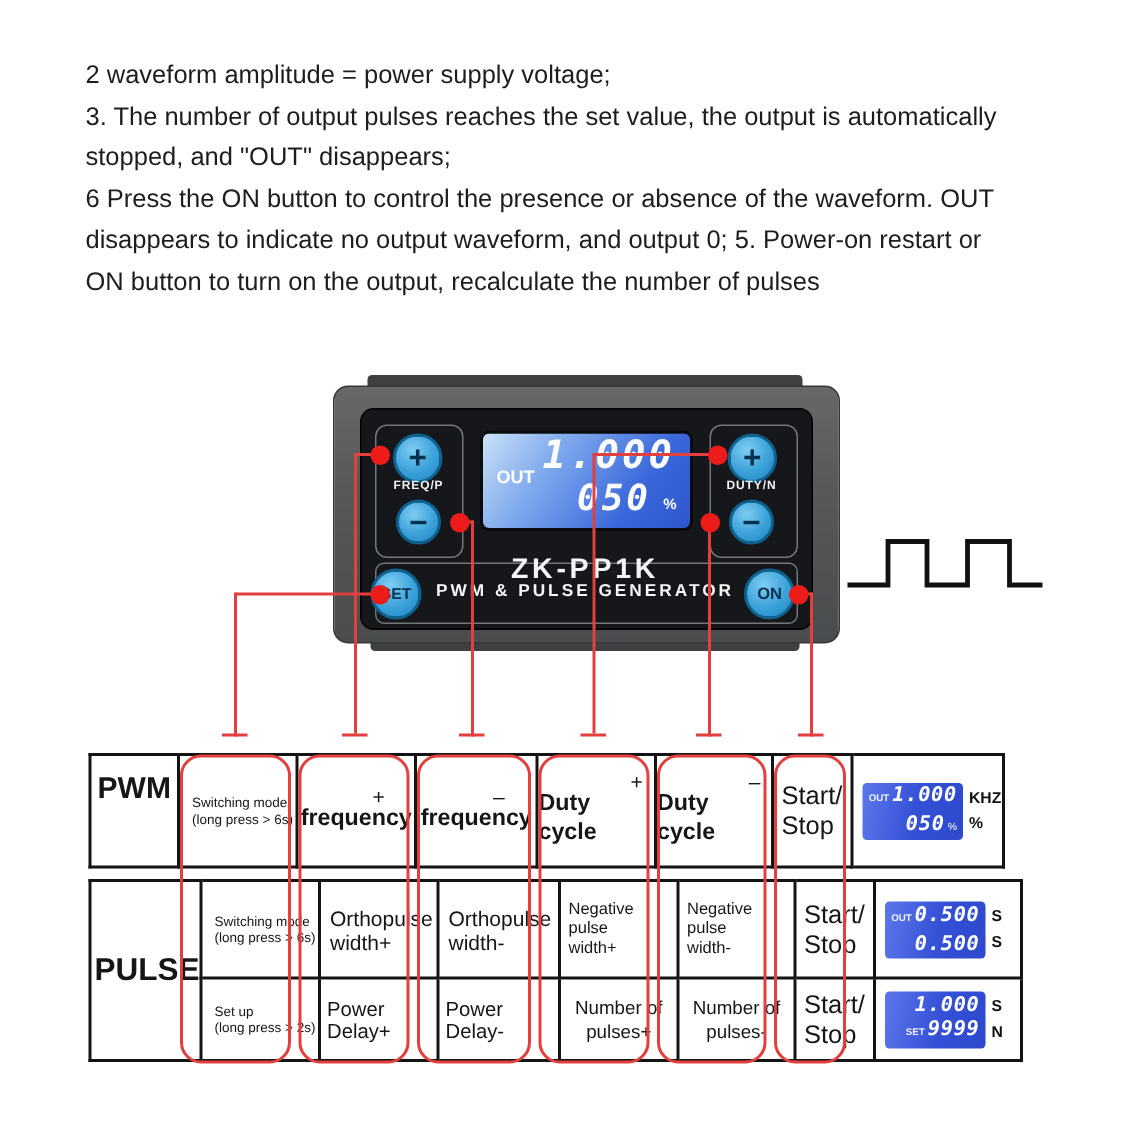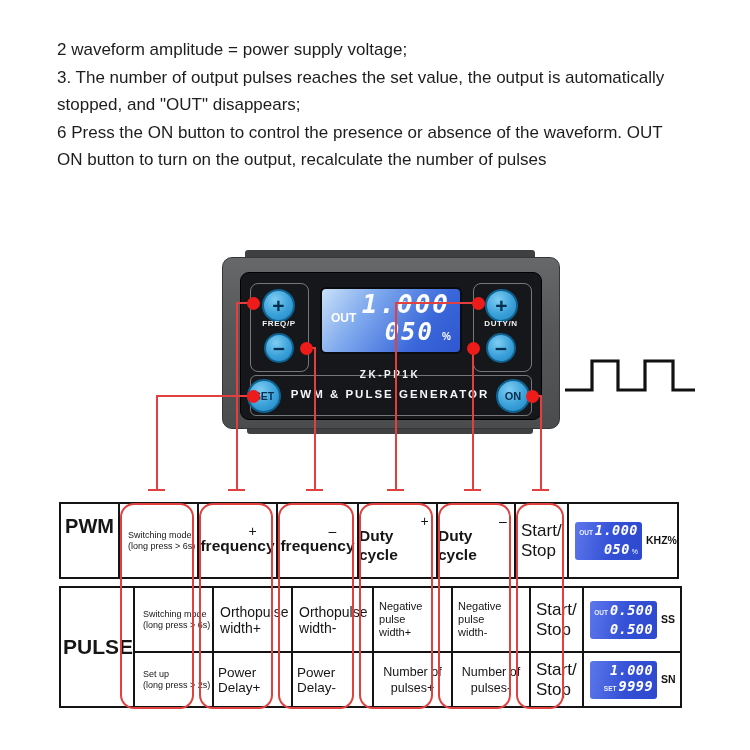--- a/index.html
+++ b/index.html
@@ -26,21 +26,21 @@
   .btn-glyph{font-size:21px;line-height:21px;font-weight:700;}
   .panel-label{position:absolute;width:58px;text-align:center;color:#f2f3f5;font-size:8px;font-weight:700;letter-spacing:.6px;}
   .dev-lcd{position:absolute;left:320px;top:287px;width:142px;height:67px;border-radius:6px;border:2px solid #0a0b0d;
            background:linear-gradient(125deg,#c9e1f8 0%,#7fa9ed 32%,#3a67da 72%,#2f57cf 100%);box-sizing:border-box;}
   .seg{font-family:"DejaVu Sans Mono",monospace;font-style:italic;font-weight:700;color:#fafcff;}
   .dev-lcd-out{position:absolute;left:9px;top:22px;font-size:12px;font-weight:800;color:#fff;}
   .dev-lcd-v1{position:absolute;right:10px;top:0px;font-size:26px;letter-spacing:2px;}
   .dev-lcd-v2{position:absolute;right:26px;top:29px;font-size:24px;letter-spacing:2px;}
   .dev-lcd-unit{position:absolute;right:9px;top:42px;font-size:10px;font-weight:700;color:#fff;}
   .dev-model{position:absolute;left:250px;top:369px;width:280px;text-align:center;color:#f4f5f7;
-             font-size:10px;font-weight:700;letter-spacing:2.5px;}
+             font-size:19px;font-weight:700;letter-spacing:2.5px;}
   .dev-sub{position:absolute;left:250px;top:388px;width:280px;text-align:center;color:#f4f5f7;
            font-size:11.5px;font-weight:700;letter-spacing:2px;}
 
   
   .dot{position:absolute;width:13px;height:13px;border-radius:50%;background:#ee1b1b;z-index:6;}
   .rline{position:absolute;background:#e2403e;z-index:5;}
   .pill{position:absolute;top:503px;height:206px;border:2px solid #e2403e;border-radius:14px;z-index:5;box-sizing:border-box;}
 
   
   .wave{position:absolute;left:558px;top:348px;z-index:2;}
@@ -64,33 +64,34 @@
   .one-line{font-size:13.5px;padding-left:4px !important;}
   .center-two{font-size:12.5px;line-height:16px;text-align:center;white-space:pre-line;}
 
   .mini-lcd{display:flex;align-items:center;padding-left:6px;}
   .mini-screen{width:67px;height:38px;border-radius:3px;background:linear-gradient(100deg,#5d77ea 0%,#3350d6 55%,#2e49cd 100%);
                display:flex;flex-direction:column;justify-content:center;padding:1px 4px;box-sizing:border-box;}
   .mini-line{display:flex;justify-content:flex-end;align-items:baseline;line-height:16px;}
   .mini-prefix{font-size:6.5px;font-weight:700;color:#eaf0ff;margin-right:2px;}
   .mini-digits{font-family:"DejaVu Sans Mono",monospace;font-style:italic;font-weight:700;font-size:13.5px;color:#fff;letter-spacing:.5px;}
   .mini-inner{font-size:7px;color:#fff;margin-left:2px;}
-  .mini-units{margin-left:4px;display:flex;flex-direction:row;}
+  .mini-units{margin-left:4px;display:flex;flex-direction:column;}
   .mini-unit{font-size:10.5px;font-weight:700;color:#111;line-height:17px;}
 </style>
 </head>
 <body>
 
 <div class="canvas">
 
   <div class="instructions">
     <div>2 waveform amplitude = power supply voltage;</div>
     <div>3. The number of output pulses reaches the set value, the output is automatically</div>
     <div>stopped, and "OUT" disappears;</div>
     <div>6 Press the ON button to control the presence or absence of the waveform. OUT</div>
+    <div>disappears to indicate no output waveform, and output 0; 5. Power-on restart or</div>
     <div>ON button to turn on the output, recalculate the number of pulses</div>
   </div>
 
   <div class="dev-lip-top"></div>
   <div class="dev-lip-bottom"></div>
   <div class="dev-body"></div>
   <div class="dev-panel"></div>
   <div class="group-box gb-left"></div>
   <div class="group-box gb-right"></div>
   <div class="group-box gb-bottom"></div>

